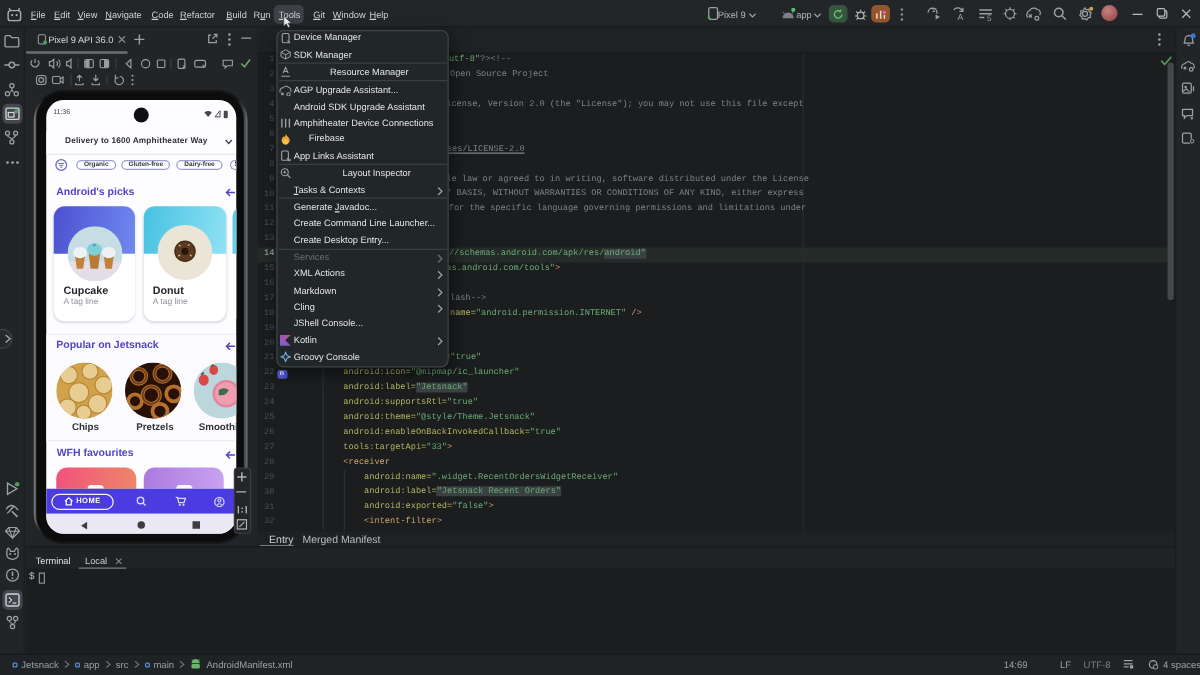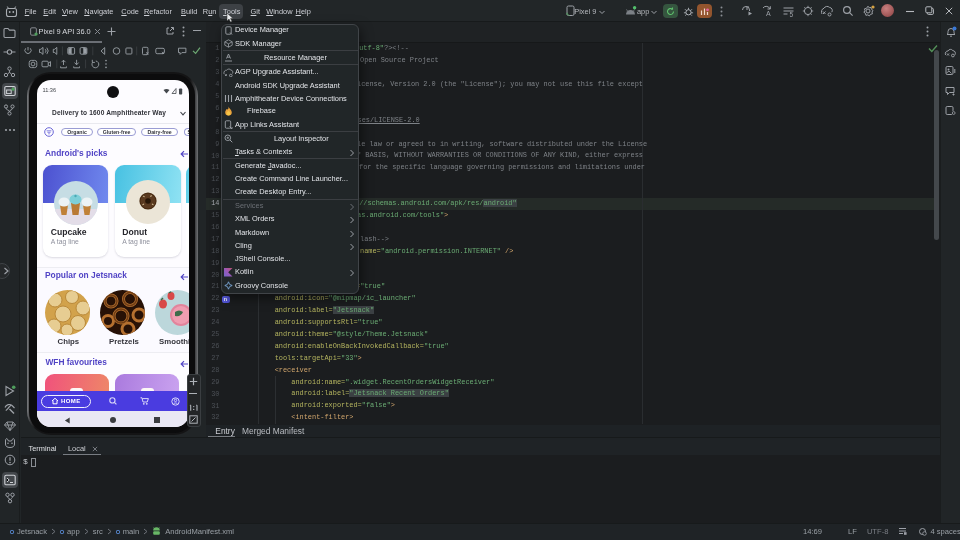--- a/index.html
+++ b/index.html
@@ -631,21 +631,21 @@
     </svg>
   <div class="abs" style="left:223px;top:158px;width:135px;height:1px;background:#3b3e42;"></div>
   <div class="abs" style="left:235px;top:160.5px;">Generate <u>J</u>avadoc...</div>
   <div class="abs" style="left:235px;top:174px;">Create Command Line Launcher...</div>
   <div class="abs" style="left:235px;top:187px;">Create Desktop Entry...</div>
   <div class="abs" style="left:223px;top:198.8px;width:135px;height:1px;background:#3b3e42;"></div>
   <div class="abs" style="left:235px;top:201px;color:#6c7076;">Services</div>
   <svg class="abs" style="left:349px;top:203px" width="6" height="8" viewBox="0 0 6 8">
       <path d="M1.5 1 L4.5 4 L1.5 7" stroke="#6c7076" stroke-width="1" fill="none"></path>
     </svg>
-  <div class="abs" style="left:235px;top:214.3px;">XML Orders</div>
+  <div class="abs" style="left:235px;top:214.3px;">XML Actions</div>
   <svg class="abs" style="left:349px;top:216.3px" width="6" height="8" viewBox="0 0 6 8">
       <path d="M1.5 1 L4.5 4 L1.5 7" stroke="#9da1a7" stroke-width="1" fill="none"></path>
     </svg>
   <div class="abs" style="left:235px;top:228px;">Markdown</div>
   <svg class="abs" style="left:349px;top:230px" width="6" height="8" viewBox="0 0 6 8">
       <path d="M1.5 1 L4.5 4 L1.5 7" stroke="#9da1a7" stroke-width="1" fill="none"></path>
     </svg>
   <div class="abs" style="left:235px;top:241px;">Cling</div>
   <svg class="abs" style="left:349px;top:243px" width="6" height="8" viewBox="0 0 6 8">
       <path d="M1.5 1 L4.5 4 L1.5 7" stroke="#9da1a7" stroke-width="1" fill="none"></path>

